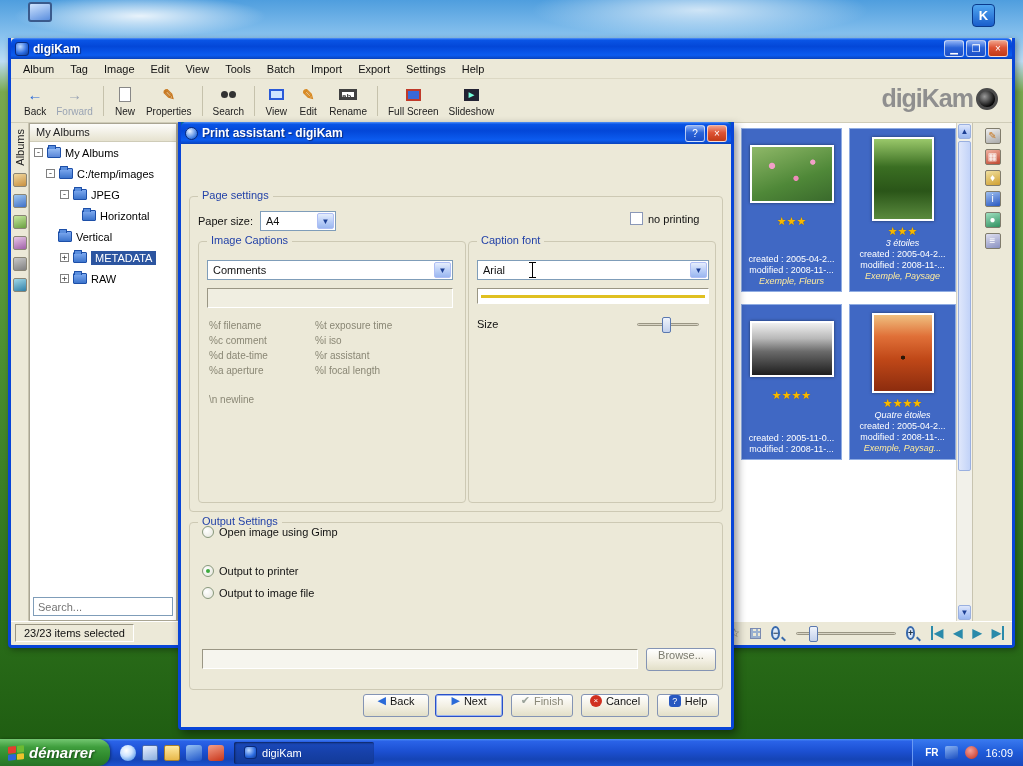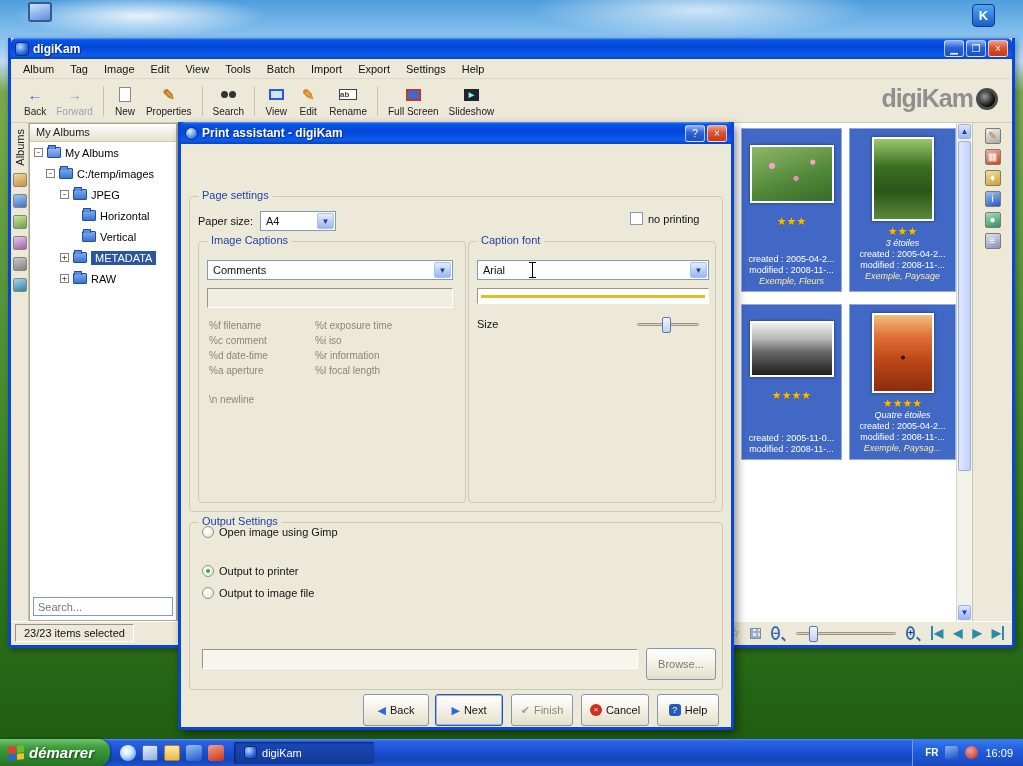--- a/index.html
+++ b/index.html
@@ -94,22 +94,22 @@
   .combo .arrow{position:absolute;right:1px;top:1px;bottom:1px;width:17px;border:1px solid #aebef5;border-radius:2px;
     background:linear-gradient(180deg,#e6eefc,#bcd0f8 50%,#9ab7f0);color:#1c3f94;font-size:8px;display:flex;align-items:center;justify-content:center}
   .sunken{position:absolute;background:#f0eee1;border:1px solid #9a9684;border-color:#9a9684 #fff #fff #9a9684}
   .tokens{position:absolute;display:grid;grid-template-columns:106px auto;row-gap:4px;font-size:10px;color:#8a8775}
   .checkbox{width:13px;height:13px;border:1px solid #8a98b8;background:#fff;flex:0 0 auto}
   .chkrow{position:absolute;display:flex;align-items:center;gap:5px;font-size:11px;color:#111}
   .radio{width:12px;height:12px;border-radius:50%;border:1px solid #88987c;background:radial-gradient(circle at 35% 35%,#fff,#e4e4da);flex:0 0 auto;position:relative}
   .radio.on::after{content:"";position:absolute;left:3px;top:3px;width:4px;height:4px;border-radius:50%;background:#3caa3c}
   .colorbar{position:absolute;background:#fff;border:1px solid #9a9684;border-color:#9a9684 #fff #fff #9a9684;display:flex;align-items:center;padding:0 3px}
   .colorbar .yline{height:3px;background:#e0c020;width:100%}
-  .xpbtn{position:absolute;height:32px;border:1px solid #8494b4;border-radius:3px;background:linear-gradient(180deg,#ffffff,#f2efe2 55%,#e2dfc8);
-    font-size:11px;color:#111;display:flex;align-items:center;justify-content:center;gap:4px;font-family:"Liberation Sans",sans-serif}
+  .xpbtn{position:absolute;height:23px;border:1px solid #8494b4;border-radius:3px;background:linear-gradient(180deg,#ffffff,#f2efe2 55%,#e2dfc8);
+    font-size:11px;color:#111;display:flex;justify-content:center;gap:4px;font-family:"Liberation Sans",sans-serif}
   .xpbtn.default{border-color:#2a50c8;box-shadow:inset 0 0 0 1px #9ab4f0}
   .xpbtn .bico{font-size:11px;line-height:11px}
   .ibeam{position:absolute;width:7px;border-top:1px solid #000;border-bottom:1px solid #000;z-index:40}
   .ibeam::before{content:"";position:absolute;left:3px;top:0;bottom:0;width:1px;background:#000}
 
   
   .taskbar{position:absolute;left:0;right:0;bottom:0;height:27px;z-index:50;display:flex;align-items:center;
     background:linear-gradient(180deg,#4f8ff7 0%,#2a63e8 8%,#1c50d2 45%,#1544b6 75%,#1d54d2 100%)}
   .startbtn{height:27px;padding:0 16px 0 8px;display:flex;align-items:center;gap:5px;border-radius:0 12px 12px 0;
     background:linear-gradient(180deg,#73c771 0%,#3f9e3d 30%,#2f8a2d 65%,#277326 100%);box-shadow:1px 0 3px rgba(0,0,0,.4)}
@@ -186,21 +186,21 @@
           <span style="width:15px;height:11px;border:2px solid #2a5ad8;background:#cfe4ff;display:inline-block"></span>
         </span>
       <span>View</span>
     </div>
     <div class="tool">
       <span class="ic" style="color:#d88820">✎</span>
       <span>Edit</span>
     </div>
     <div class="tool">
       <span class="ic">
-          <span style="width:18px;height:11px;border:1px solid #404040;background:#fff;display:inline-block;font-size:8px;line-height:9px;color:#444">ab</span>
+          <span style="width:18px;height:11px;border:3px solid #404040;background:#fff;display:inline-block;font-size:8px;line-height:9px;color:#444">ab</span>
         </span>
       <span>Rename</span>
     </div>
     <div class="tsep"></div>
     <div class="tool">
       <span class="ic">
           <span style="width:15px;height:12px;border:2px solid #c03a2a;background:#3a68d8;display:inline-block"></span>
         </span>
       <span>Full Screen</span>
     </div>
@@ -242,21 +242,21 @@
       </div>
       <div class="trow" style="padding-left:30px">
         <span class="expander">-</span>
         <span class="folder"></span>
         <span>JPEG</span>
       </div>
       <div class="trow" style="padding-left:52px">
         <span class="folder"></span>
         <span>Horizontal</span>
       </div>
-      <div class="trow" style="padding-left:52px">
+      <div class="trow" style="padding-left:28px">
         <span class="folder"></span>
         <span>Vertical</span>
       </div>
       <div class="trow" style="padding-left:30px">
         <span class="expander">+</span>
         <span class="folder"></span>
         <span class="sel-label">METADATA</span>
       </div>
       <div class="trow" style="padding-left:30px">
         <span class="expander">+</span>
@@ -377,21 +377,21 @@
           <span>Comments</span>
           <span class="arrow">▼</span>
         </div>
         <div class="sunken" style="left:8px;top:46px;width:246px;height:20px"></div>
         <div class="tokens" style="left:10px;top:78px;width:244px">
           <span>%f filename</span>
           <span>%t exposure time</span>
           <span>%c comment</span>
           <span>%i iso</span>
           <span>%d date-time</span>
-          <span>%r information</span>
+          <span>%r assistant</span>
           <span>%a aperture</span>
           <span>%l focal length</span>
         </div>
         <span class="lbl gray" style="left:10px;top:152px;font-size:10px">\n newline</span>
       </div>
 
       <div class="gb" style="left:278px;top:44px;width:248px;height:262px">
         <span class="lg">Caption font</span>
         <div class="combo" style="left:8px;top:18px;width:232px">
           <span>Arial</span>

